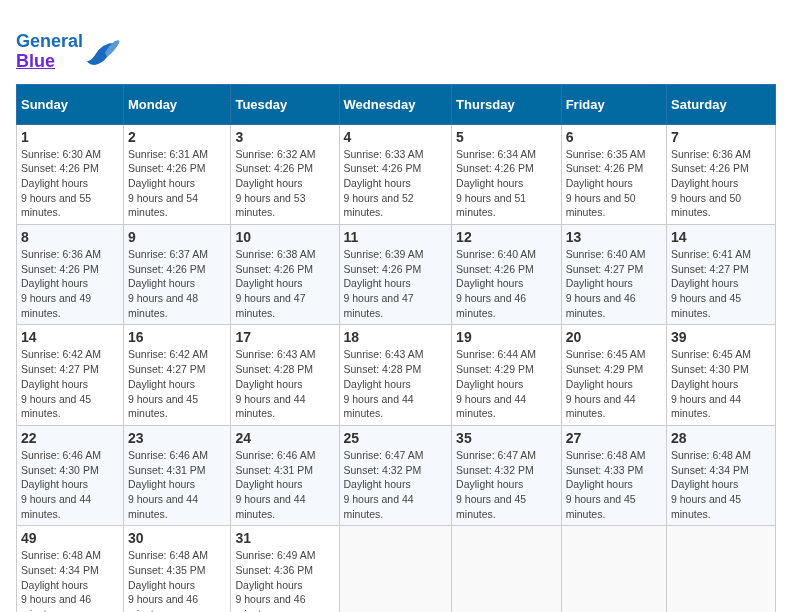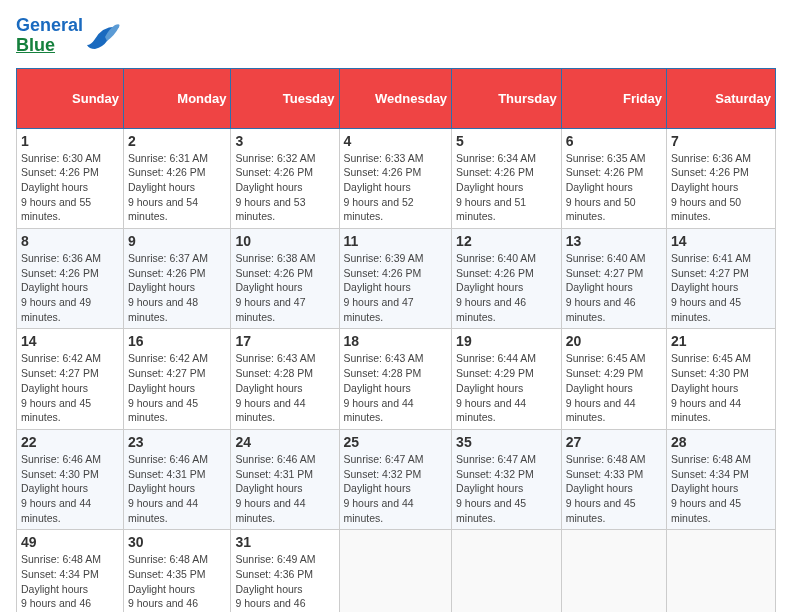--- a/index.html
+++ b/index.html
@@ -12,20 +12,21 @@
     }
     .header {
       display: flex;
       justify-content: space-between;
       align-items: flex-start;
       margin-bottom: 12px;
     }
     .logo {
       display: flex;
       align-items: center;
+      margin-top: 16px;
     }
     .logo-bird {
       width: 36px;
       height: 30px;
       margin-left: 2px;
     }
     .title-block {
       text-align: right;
     }
     .main-title {
@@ -36,24 +37,24 @@
     .subtitle {
       font-size: 15px;
       color: #555;
     }
     table {
       width: 100%;
       border-collapse: collapse;
       font-size: 11px;
     }
     thead tr th {
-      background: #ef4444;
+      background: #0369a1;
       color: #fff;
-      padding: 22px 4px;
-      text-align: right;
+      padding: 12px 4px;
+      text-align: left;
       font-size: 13px;
       font-weight: bold;
       border: 1px solid #2c6fad;
     }
     tbody tr td {
       border: 1px solid #ccc;
       padding: 4px 4px;
       vertical-align: top;
       background: #fff;
       min-height: 80px;
@@ -77,21 +78,21 @@
       background: #f9f9f9 !important;
     }
   </style>
 </head>
 <body>
 
 <div class="header">
   <div class="logo">
     <div>
       <div style="font-size:18px;font-weight:bold;color:#1a6abf;line-height:1.1;">General</div>
-      <div style="font-size:18px;font-weight:bold;color:#15803d;line-height:1.1;text-decoration:underline;">Blue</div>
+      <div style="font-size:18px;font-weight:bold;color:#6d28d9;line-height:1.1;text-decoration:underline;">Blue</div>
     </div>
     <svg class="logo-bird" viewBox="0 0 36 30" xmlns="http://www.w3.org/2000/svg">
       <path d="M10 18 Q18 4 34 6 Q26 12 22 20 Q18 26 10 28 Q4 28 2 24 Q6 24 10 18Z" fill="#1a6abf"></path>
       <path d="M22 20 Q30 14 34 6 Q36 2 30 4 Q24 8 20 16Z" fill="#5b9bd5"></path>
     </svg>
   </div>
   <div class="title-block">
   </div>
 </div>
 
@@ -287,21 +288,21 @@
         <td>
         <span class="day-num">20</span>
         <div class="day-info">
           Sunrise: 6:45 AM<br>
           Sunset: 4:29 PM<br>
           Daylight hours<br>
           9 hours and 44 minutes.
         </div>
       </td>
         <td>
-        <span class="day-num">21</span>
+        <span class="day-num">39</span>
         <div class="day-info">
           Sunrise: 6:45 AM<br>
           Sunset: 4:30 PM<br>
           Daylight hours<br>
           9 hours and 44 minutes.
         </div>
       </td>
       </tr>
       <tr>
         <td>

